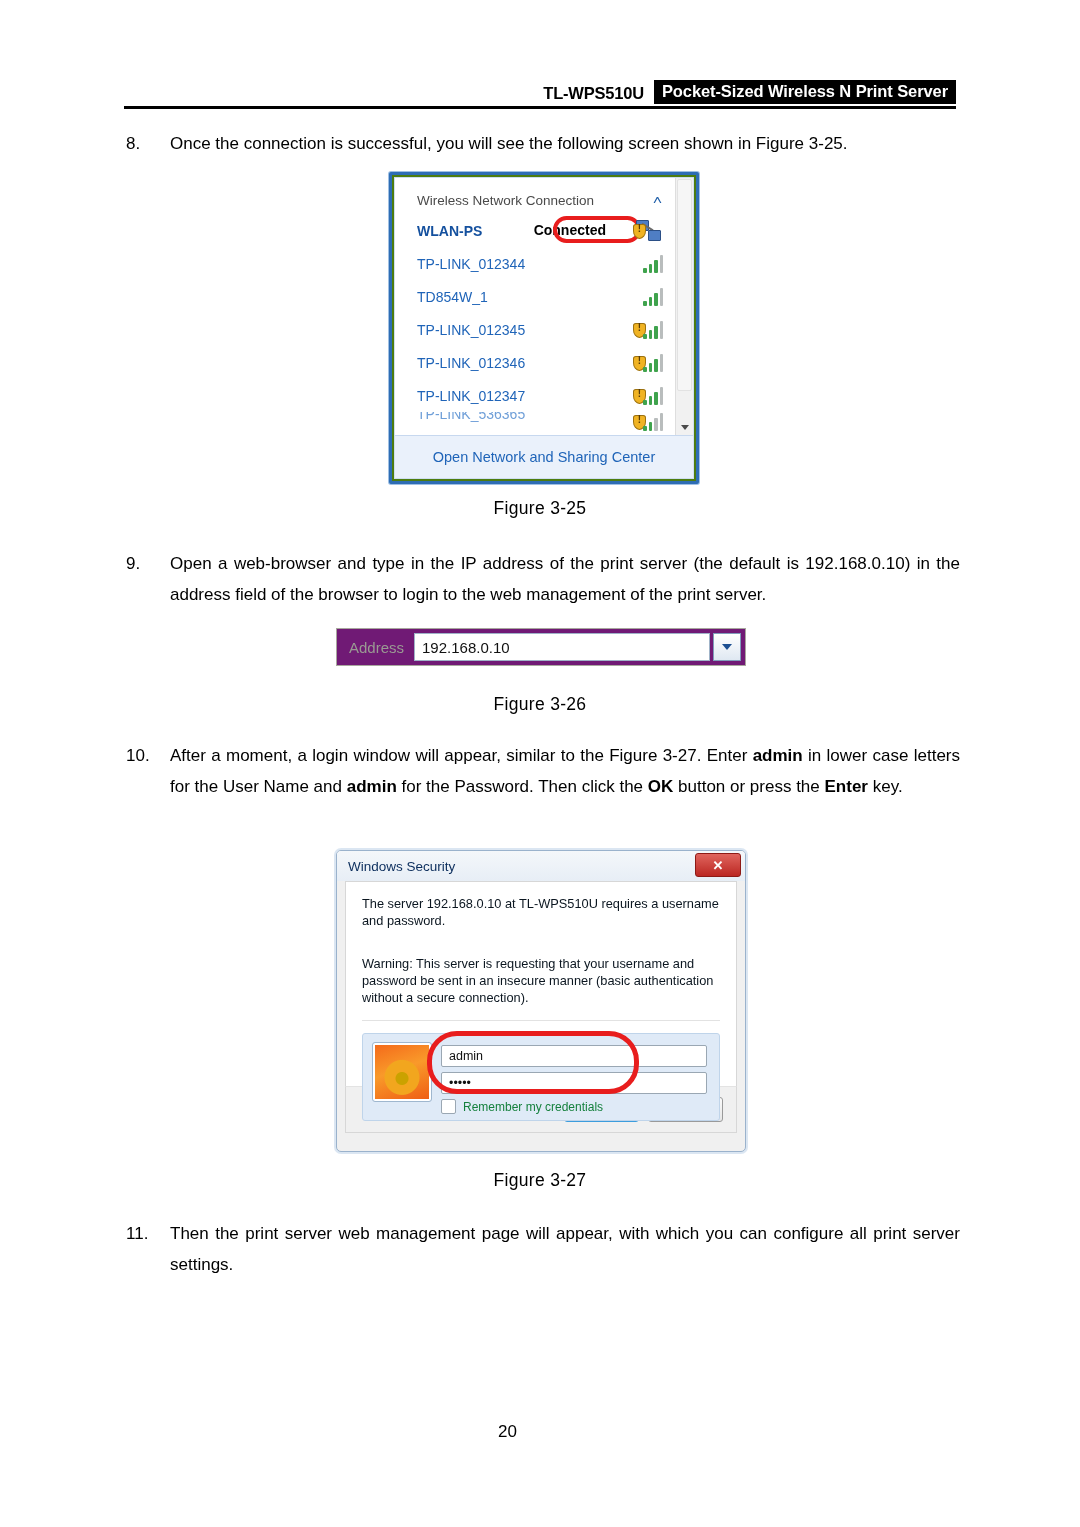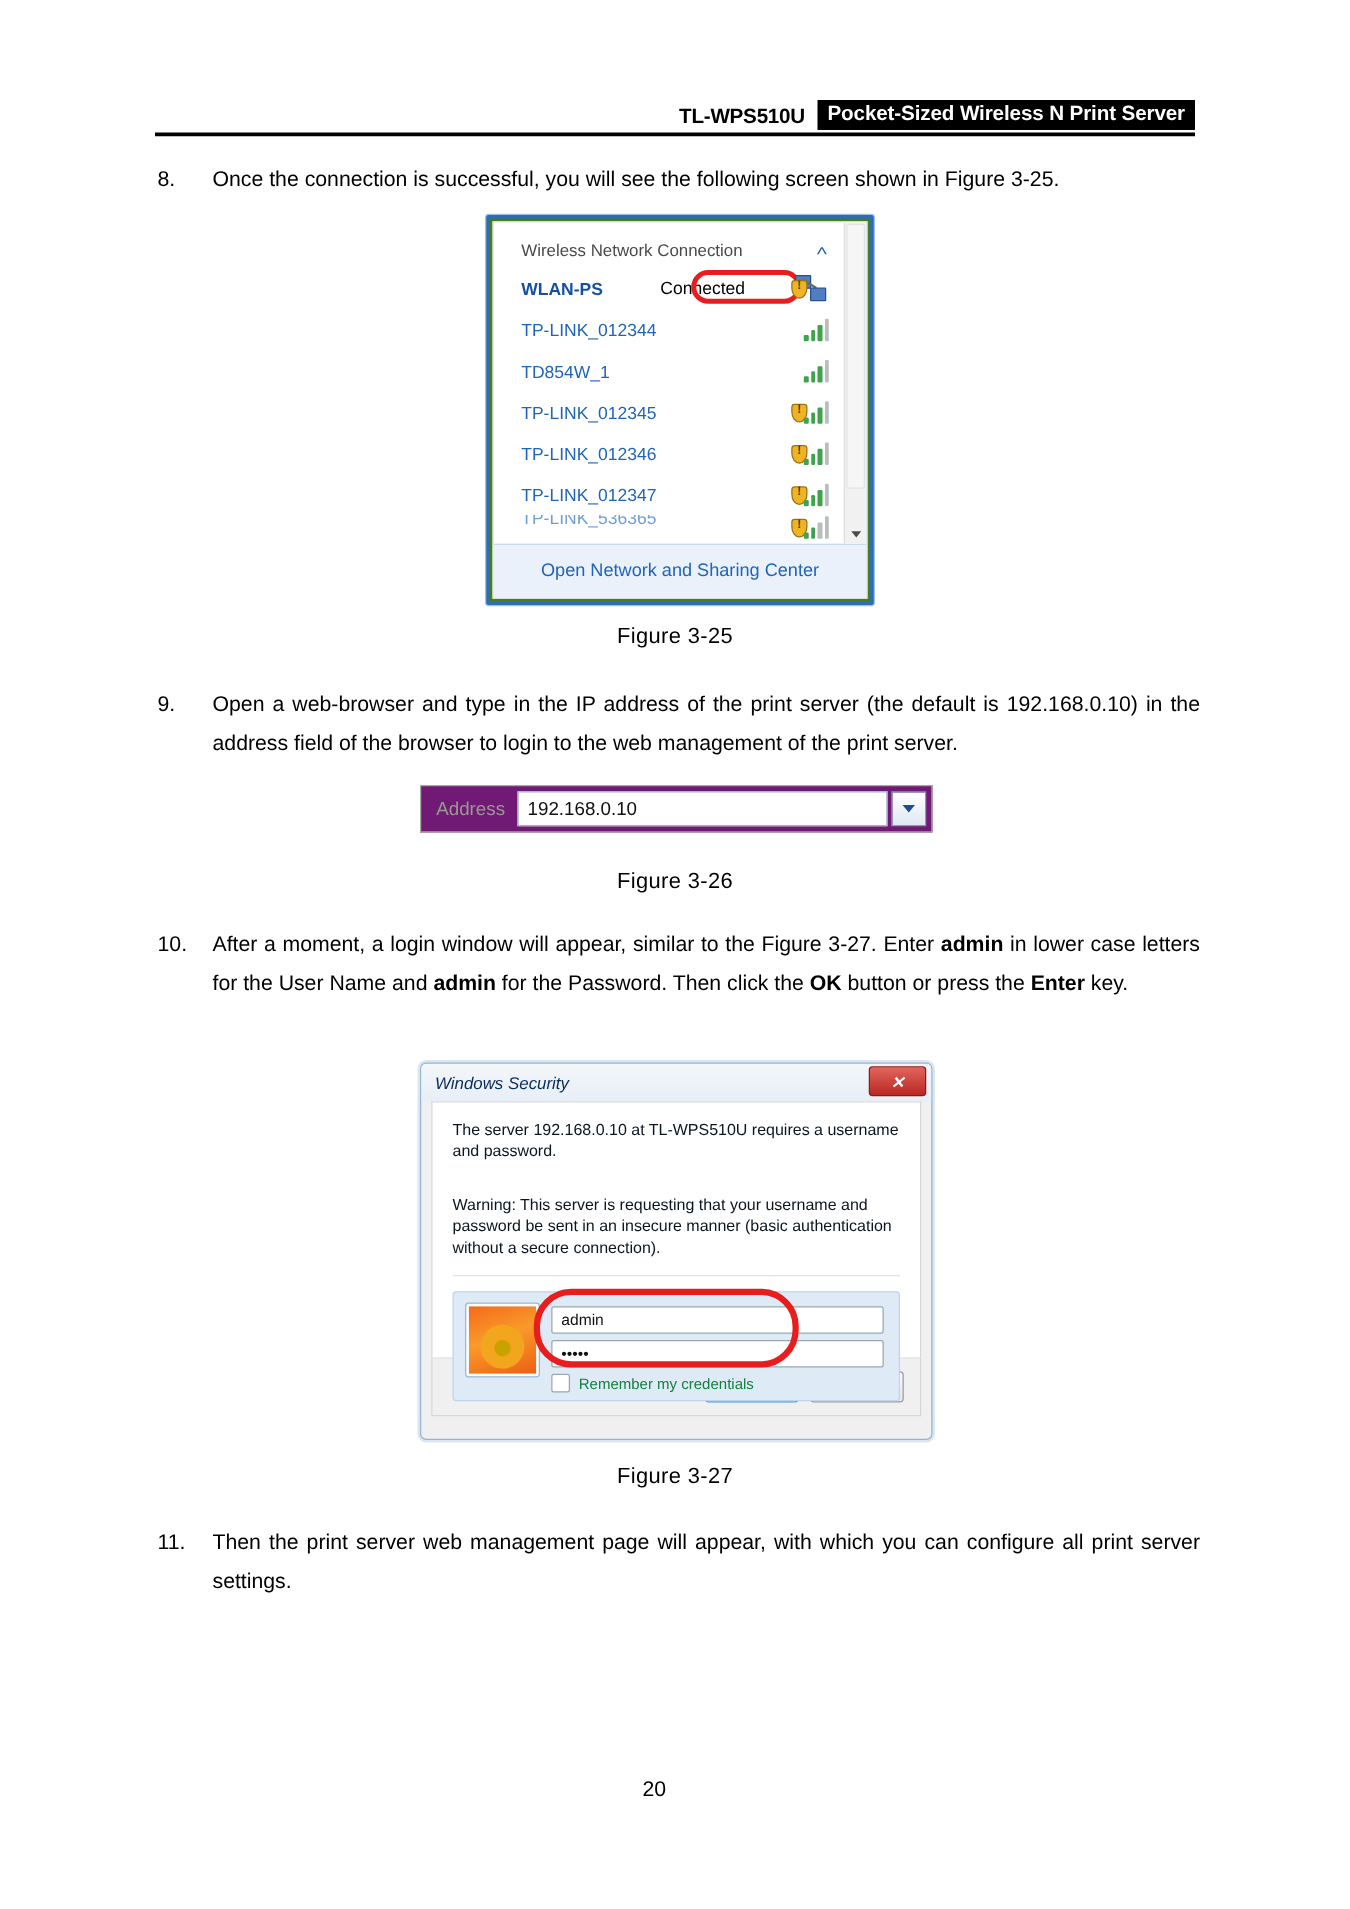--- a/index.html
+++ b/index.html
@@ -87,21 +87,21 @@
     font-size: 17.5px;
     letter-spacing: 0.3px;
   }
   #cap25 { top: 498px; }
   #cap26 { top: 694px; }
   #cap27 { top: 1170px; }
 
   .page-number {
     position: absolute;
     top: 1422px;
-    left: 16px;
+    left: 0;
     width: 1015px;
     text-align: center;
     font-size: 17px;
   }
 
   
   .wifi-figure {
     position: absolute;
     left: 389px;
     top: 172px;
@@ -157,24 +157,24 @@
     font-size: 14px;
     color: #1f64b8;
     position: relative;
     gap: 16px;
   }
   .net-row .ssid { flex: 0 0 auto; white-space: nowrap; }
   .net-row.connected .ssid { font-weight: bold; color: #14509e; }
   .net-row .spacer { flex: 1 1 auto; }
   .net-row .status {
     color: #000000;
-    font-weight: normal;
+    font-weight: bold;
     font-size: 14px;
     padding: 1px 7px 2px 7px;
-    margin-right: 12px;
+    margin-right: 2px;
     white-space: nowrap;
   }
   .status-ring {
     position: absolute;
     left: 158px;
     top: 2px;
     width: 88px;
     height: 27px;
     border: 4px solid #e81d1d;
     border-radius: 14px;
@@ -369,21 +369,20 @@
   }
   .sec-title {
     height: 30px;
     display: flex;
     align-items: center;
     padding-left: 11px;
     font-size: 13.5px;
     color: #0b2d5c;
     background: linear-gradient(#f4f7fa, #e7eef6);
     position: relative;
-    font-style: italic;
   }
   .sec-close {
     position: absolute;
     right: 4px; top: 2px;
     width: 44px; height: 22px;
     background: linear-gradient(#e0655e, #bb2722);
     border: 1px solid #8d1a16;
     border-radius: 3px;
     color: #ffffff;
     font-size: 13px;

